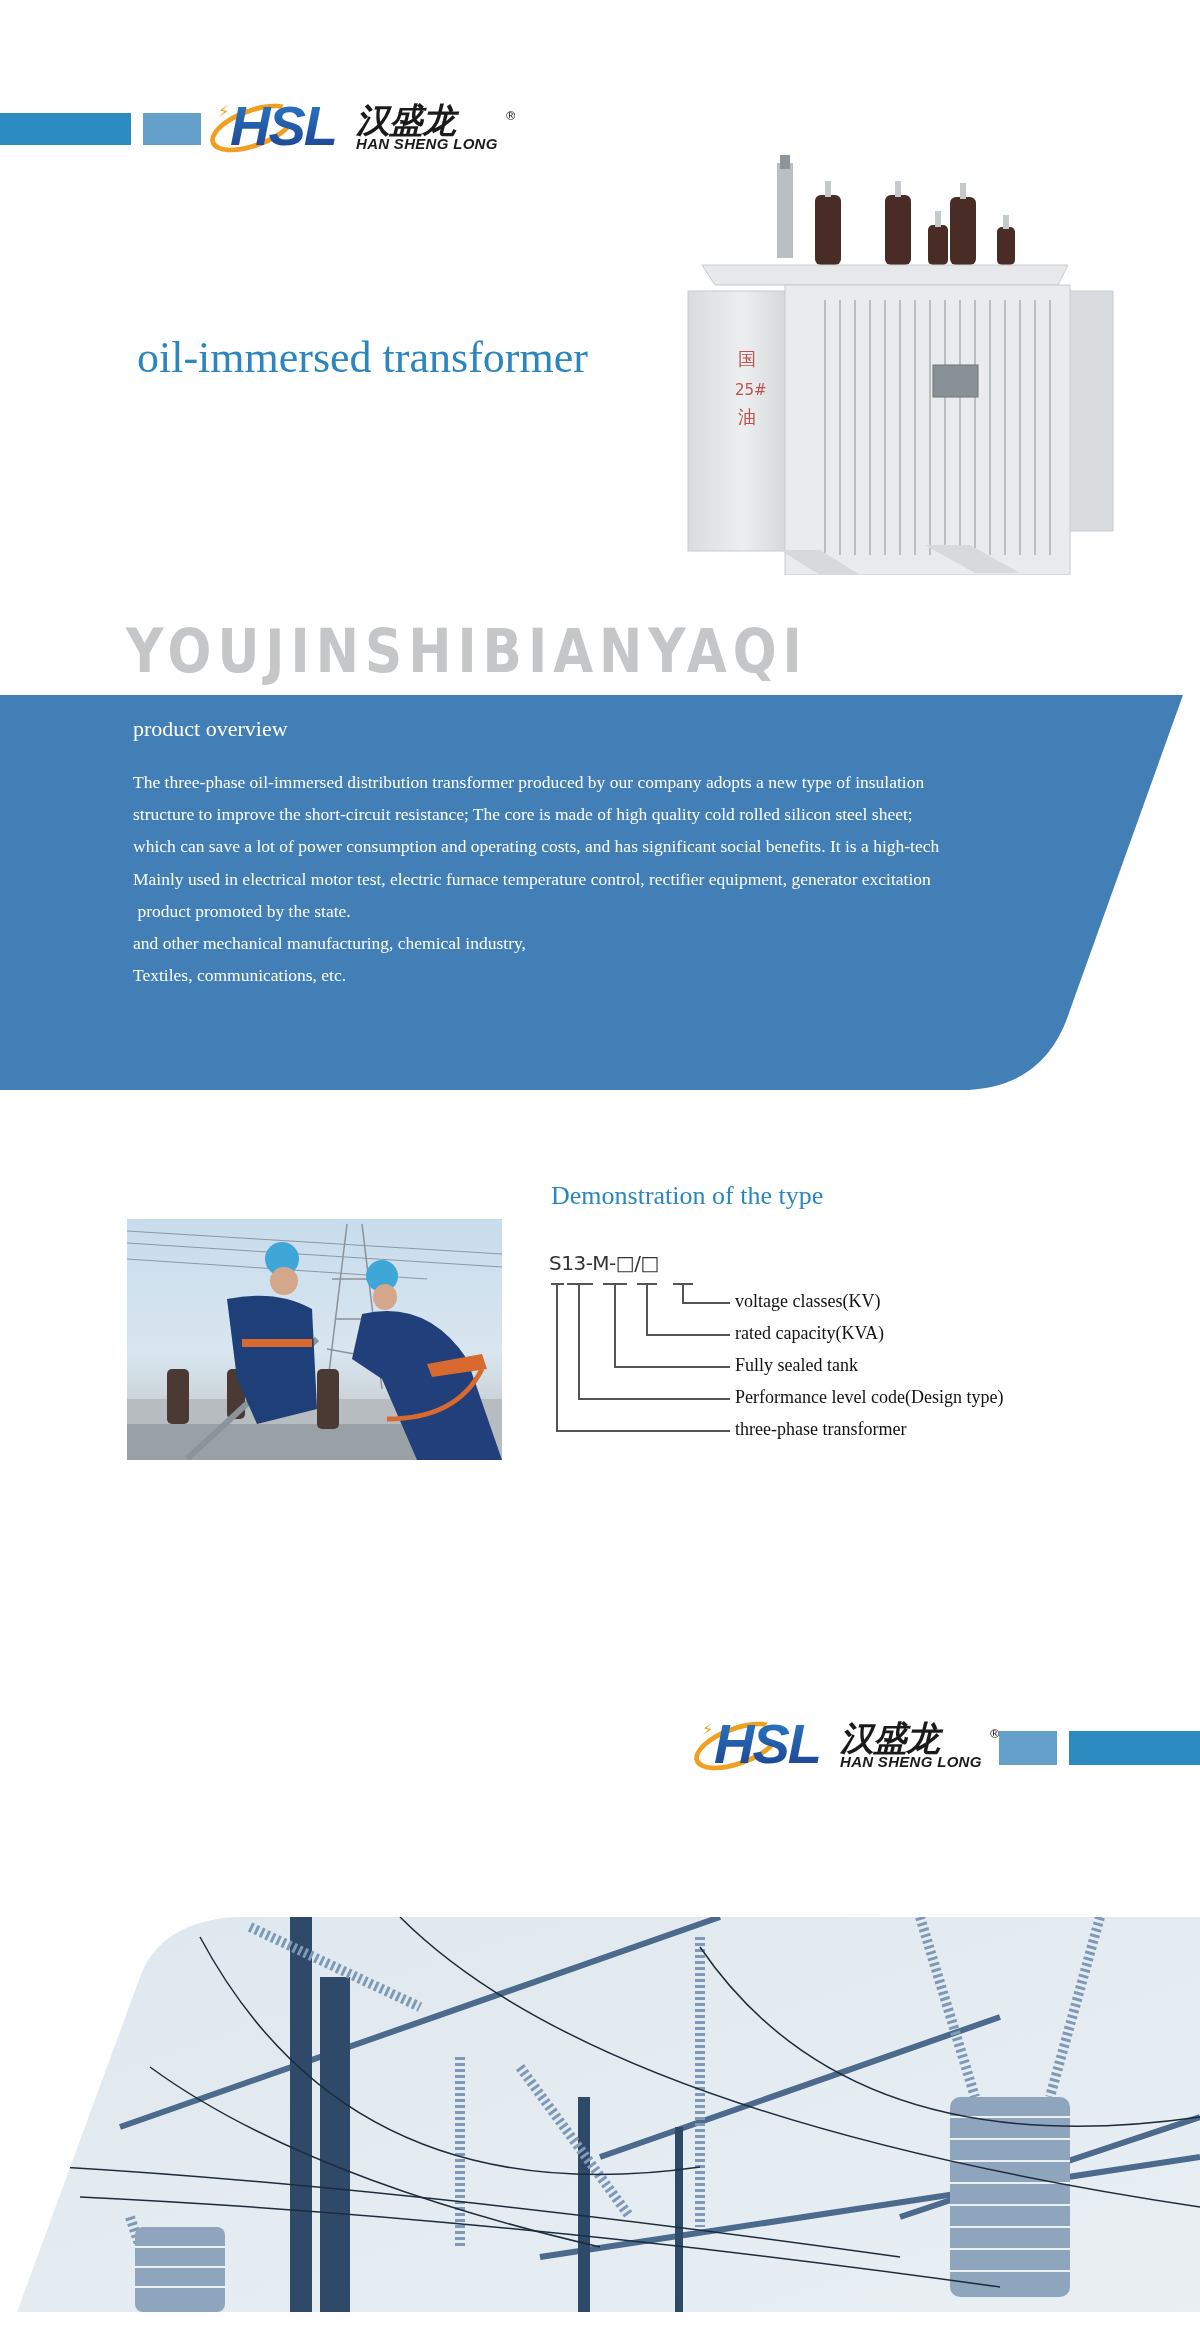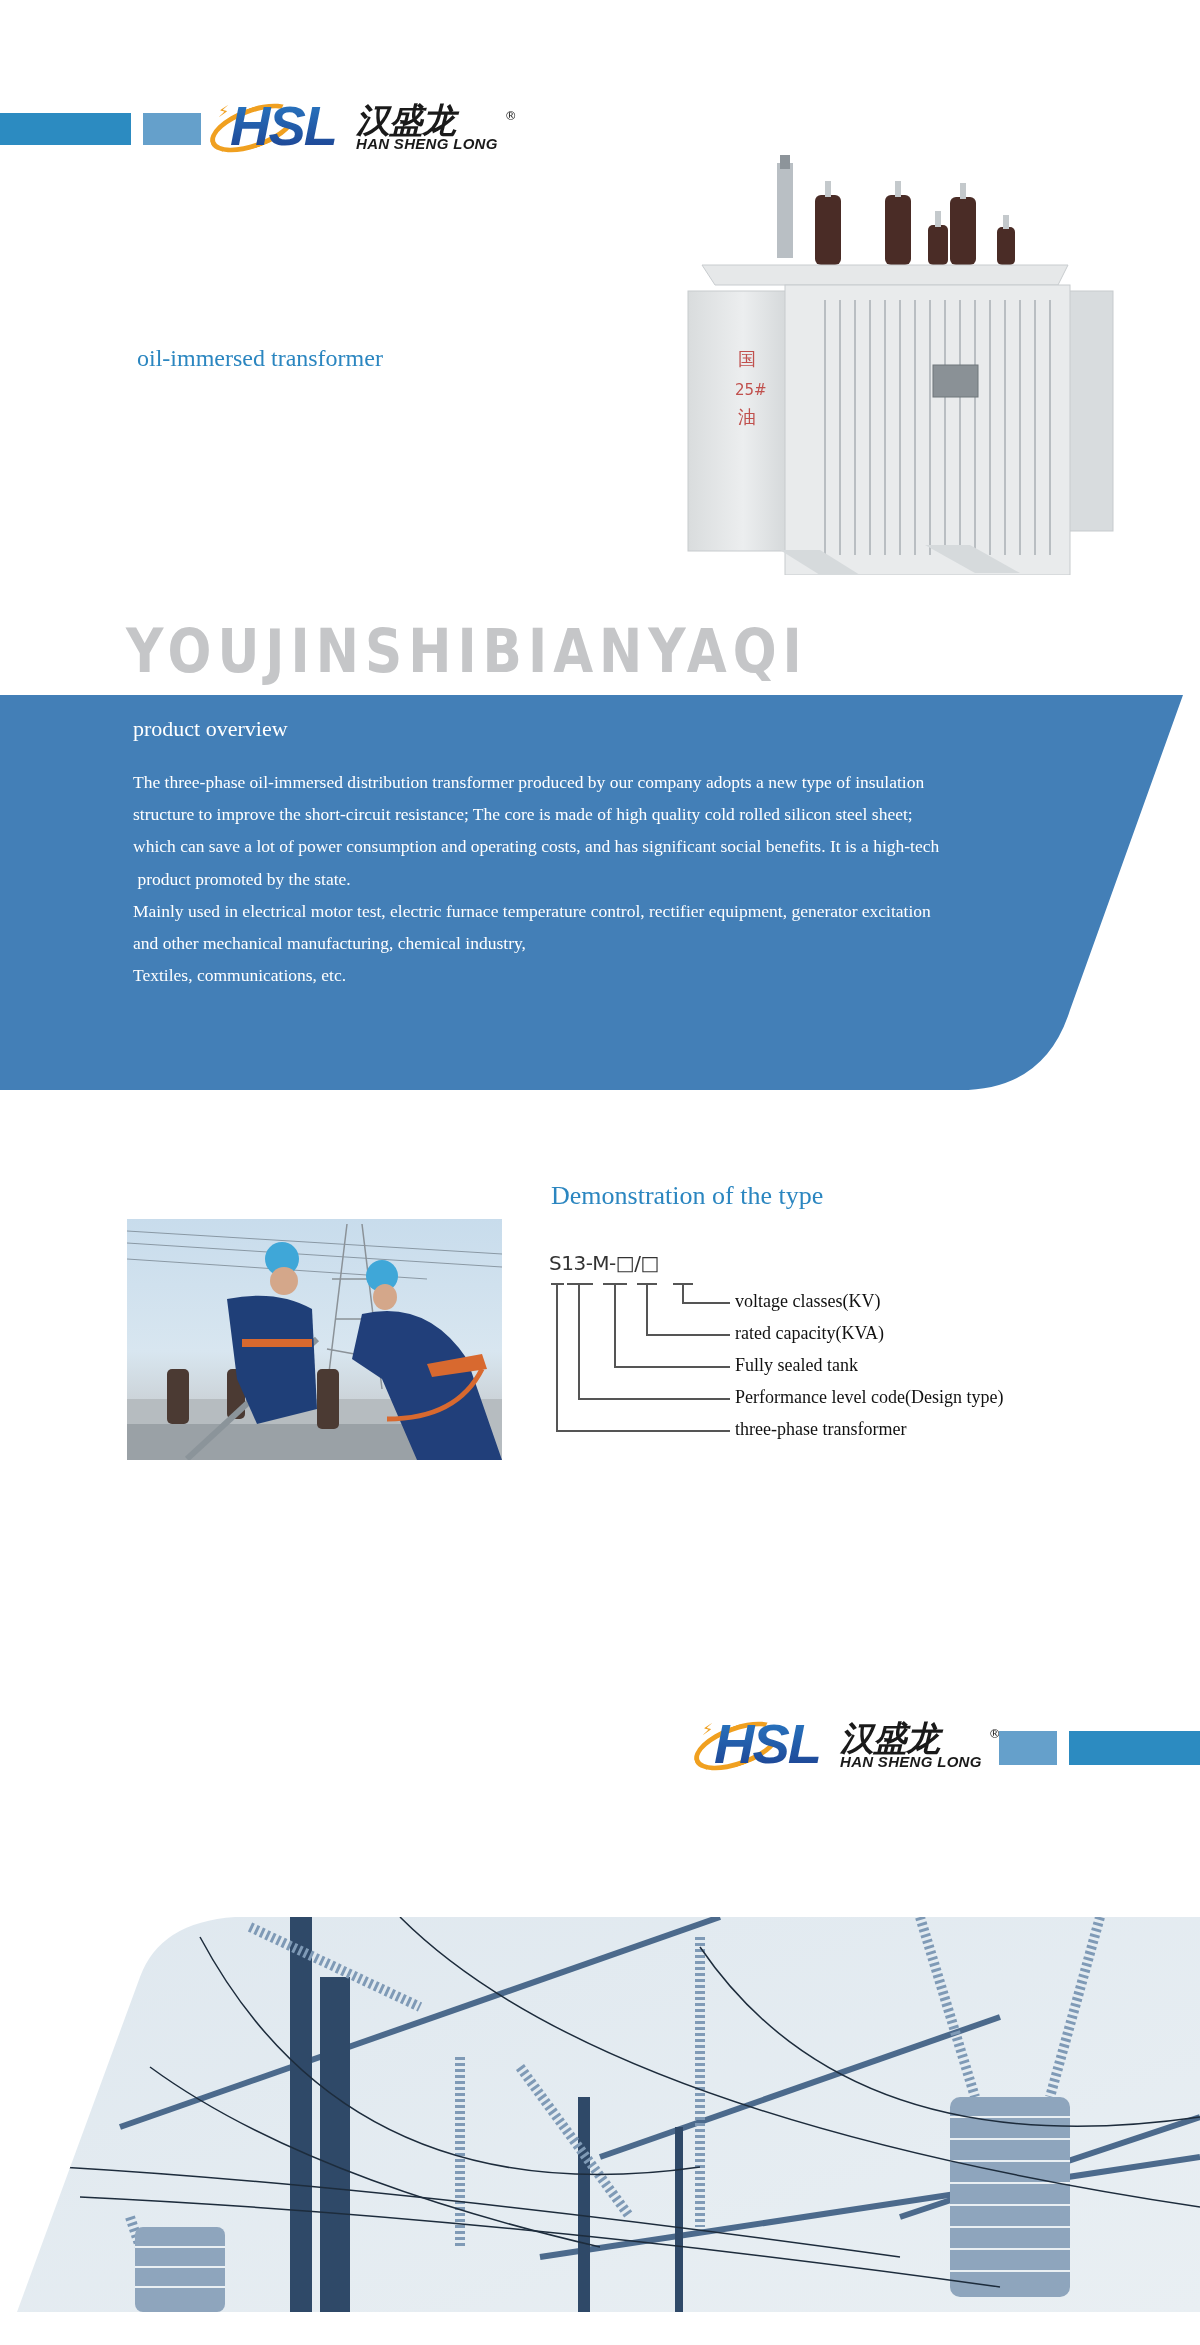--- a/index.html
+++ b/index.html
@@ -33,21 +33,21 @@
   .logo-cn-chars {
     font-family: "DejaVu Sans", sans-serif; font-weight: bold; font-style: italic;
     font-size: 34px; line-height: 36px; color: #1a1a1a; letter-spacing: -1px; position: relative;
   }
   .logo-reg { position: absolute; right: -18px; top: -4px; font-size: 12px; font-style: normal; font-weight: normal; }
   .logo-en {
     font-family: "Liberation Sans", sans-serif; font-weight: bold; font-style: italic;
     font-size: 15px; color: #1a1a1a; letter-spacing: 0.3px; line-height: 12px;
   }
 
-  .subtitle { font-size: 24px; color: #2b86c0; line-height: 40px; }
+  .subtitle { font-size: 44px; color: #2b86c0; line-height: 40px; }
   .big-title {
     font-family: "DejaVu Sans", sans-serif; font-weight: bold;
     font-size: 60px; color: #c5c6c8; letter-spacing: 7px; line-height: 70px;
     transform: scaleX(0.86); transform-origin: left center;
   }
 
   
   .tf { position: absolute; }
 
   
@@ -161,22 +161,22 @@
 <svg class="panel-svg" width="1200" height="400" viewBox="0 0 1200 400">
   <path d="M0,5 L1183,5 L1070,320 Q1045,400 960,400 L0,400 Z" fill="#437fb7"></path>
 </svg>
 
 <div class="abs panel-heading" style="left:133px;top:716px;">product overview</div>
 
 <div class="abs panel-body" style="left:133px;top:766px;">
   <p>The three-phase oil-immersed distribution transformer produced by our company adopts a new type of insulation</p>
   <p>structure to improve the short-circuit resistance; The core is made of high quality cold rolled silicon steel sheet;</p>
   <p>which can save a lot of power consumption and operating costs, and has significant social benefits. It is a high-tech</p>
+  <p>Mainly used in electrical motor test, electric furnace temperature control, rectifier equipment, generator excitation</p>
   <p> product promoted by the state.</p>
-  <p>Mainly used in electrical motor test, electric furnace temperature control, rectifier equipment, generator excitation</p>
   <p>and other mechanical manufacturing, chemical industry,</p>
   <p>Textiles, communications, etc.</p>
 </div>
 
 <div class="photo-workers">
   <svg width="375" height="241" viewBox="0 0 375 241">
 
     <g stroke="#5e6a74" stroke-width="1" opacity="0.6">
       <line x1="0" y1="12" x2="375" y2="35"></line>
         <line x1="0" y1="24" x2="375" y2="48"></line>

